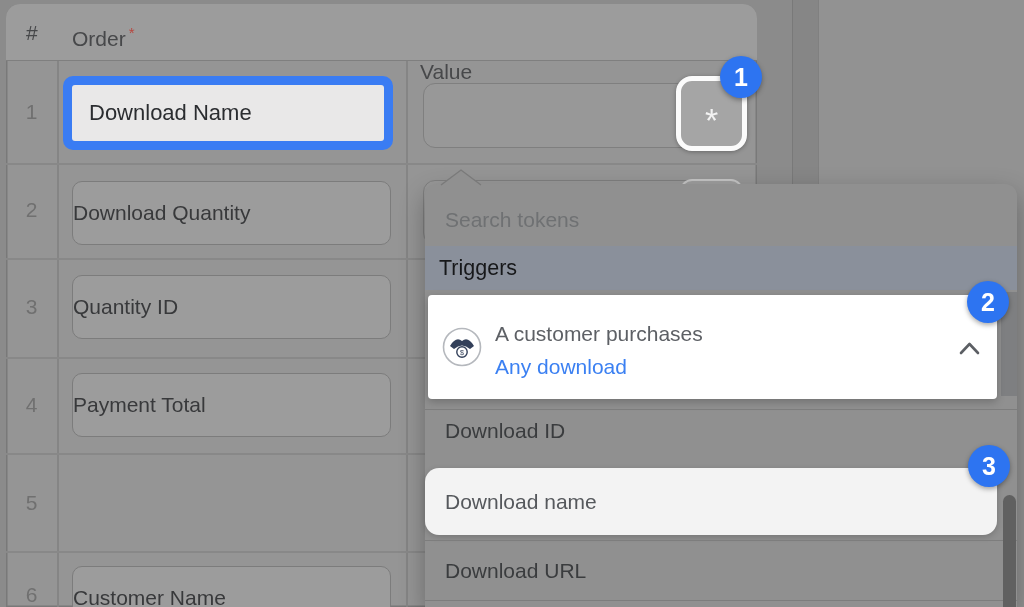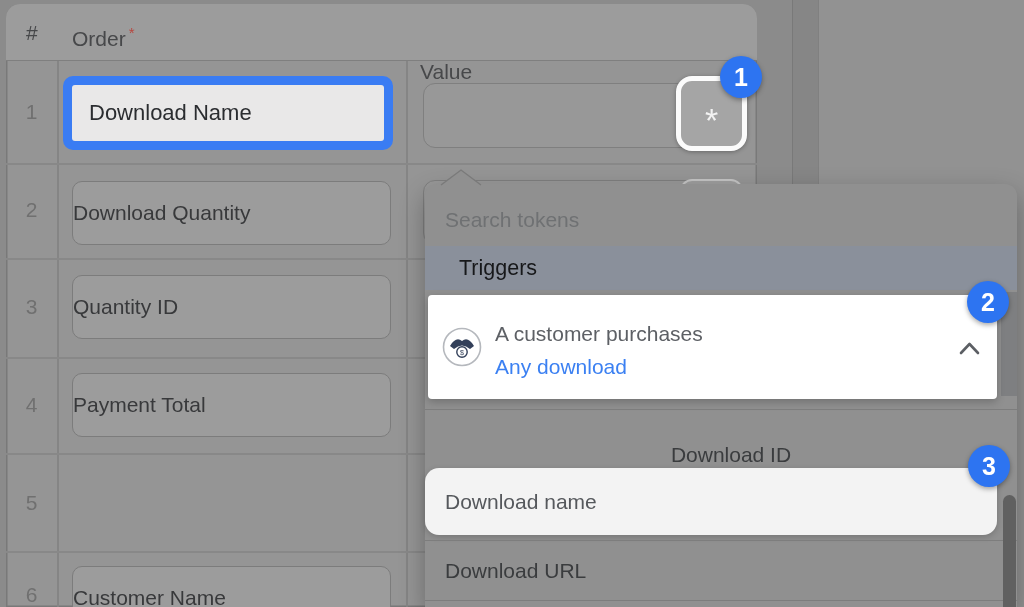--- a/index.html
+++ b/index.html
@@ -47,34 +47,34 @@
   .popover { left:425px; top:184px; width:592px; height:423px; background:#909090;
              border-radius:12px 12px 0 0; box-shadow:0 10px 26px rgba(0,0,0,.30); z-index:5; }
   .caret { left:14px; top:-16px; width:44px; height:18px; }
 
   .search-row { left:0; top:6px; width:592px; height:61px; border-bottom:1.5px solid #7b7b7b; }
   .search-row input { width:100%; height:100%; background:transparent; border:none; outline:none;
                       padding-left:20px; font-size:21px; color:#6f7173; }
   .search-row input::placeholder { color:#6f7173; opacity:1; }
 
   .section-band { left:0; top:62px; width:592px; height:44px; background:#8a909b; line-height:44px;
-                  padding-left:34px; font-size:21.5px; color:#17181a; }
+                  padding-left:14px; font-size:21.5px; color:#17181a; }
 
   .trigger-card { left:3px; top:111px; width:569px; height:104px; background:#ffffff; border-radius:4px;
                   box-shadow:0 3px 9px rgba(0,0,0,.22); cursor:pointer; }
   .tc-icon  { left:14px; top:32px; width:40px; height:40px; }
   .tc-title { left:67px; top:27px; font-size:21px; color:#5d6065; }
   .tc-link  { left:67px; top:60px; font-size:21px; color:#3b80f2; cursor:pointer; }
   .tc-chevron { left:531px; top:47px; width:21px; height:13px; }
 
   .pdiv { left:0; width:592px; height:1px; background:#7d7d7d; }
   .pd1 { top:225px; } .pd2 { top:356px; } .pd3 { top:416px; }
 
   .item { left:0; width:592px; padding-left:20px; font-size:21px; color:#3a3c3e; cursor:pointer; }
-  .it1 { top:242px; height:58px; line-height:58px;text-align:center; }
+  .it1 { top:218px; height:58px; line-height:58px; }
   .it3 { top:357px; height:59px; line-height:59px; }
   .item-highlight { left:0; top:284px; width:572px; height:67px; background:#f3f3f3; border-radius:14px;
                     line-height:67px; padding-left:20px; font-size:21px; color:#55585c;
                     box-shadow:0 2px 6px rgba(0,0,0,.18); cursor:pointer; }
 
   .gutter-shade { left:576px; top:108px; width:16px; height:104px; background:rgba(40,45,55,.16); }
   .scroll-thumb { left:578px; top:311px; width:13px; height:112px; background:#606060; border-radius:7px 7px 0 0; cursor:pointer; }
 
   
   .badge { width:42px; height:42px; border-radius:50%; background:#2d74f1; color:#ffffff; font-size:25px;

